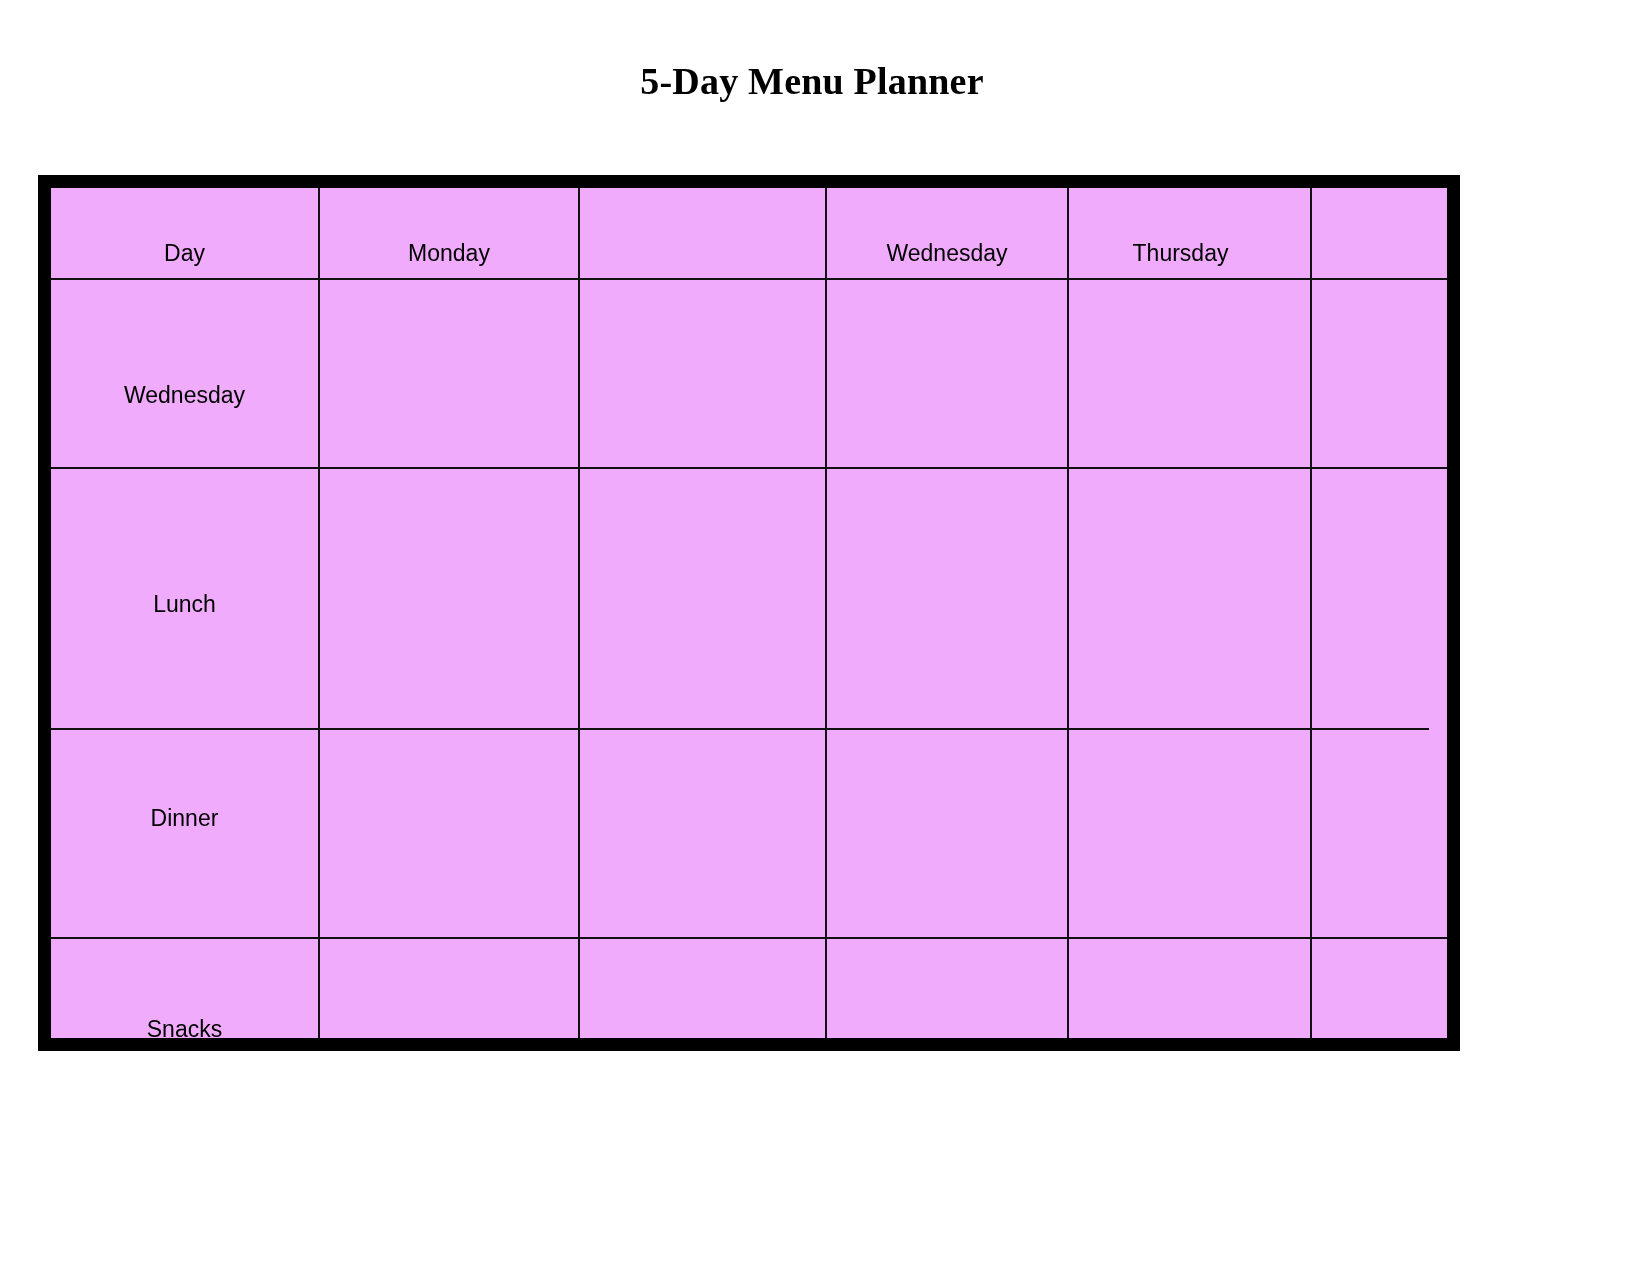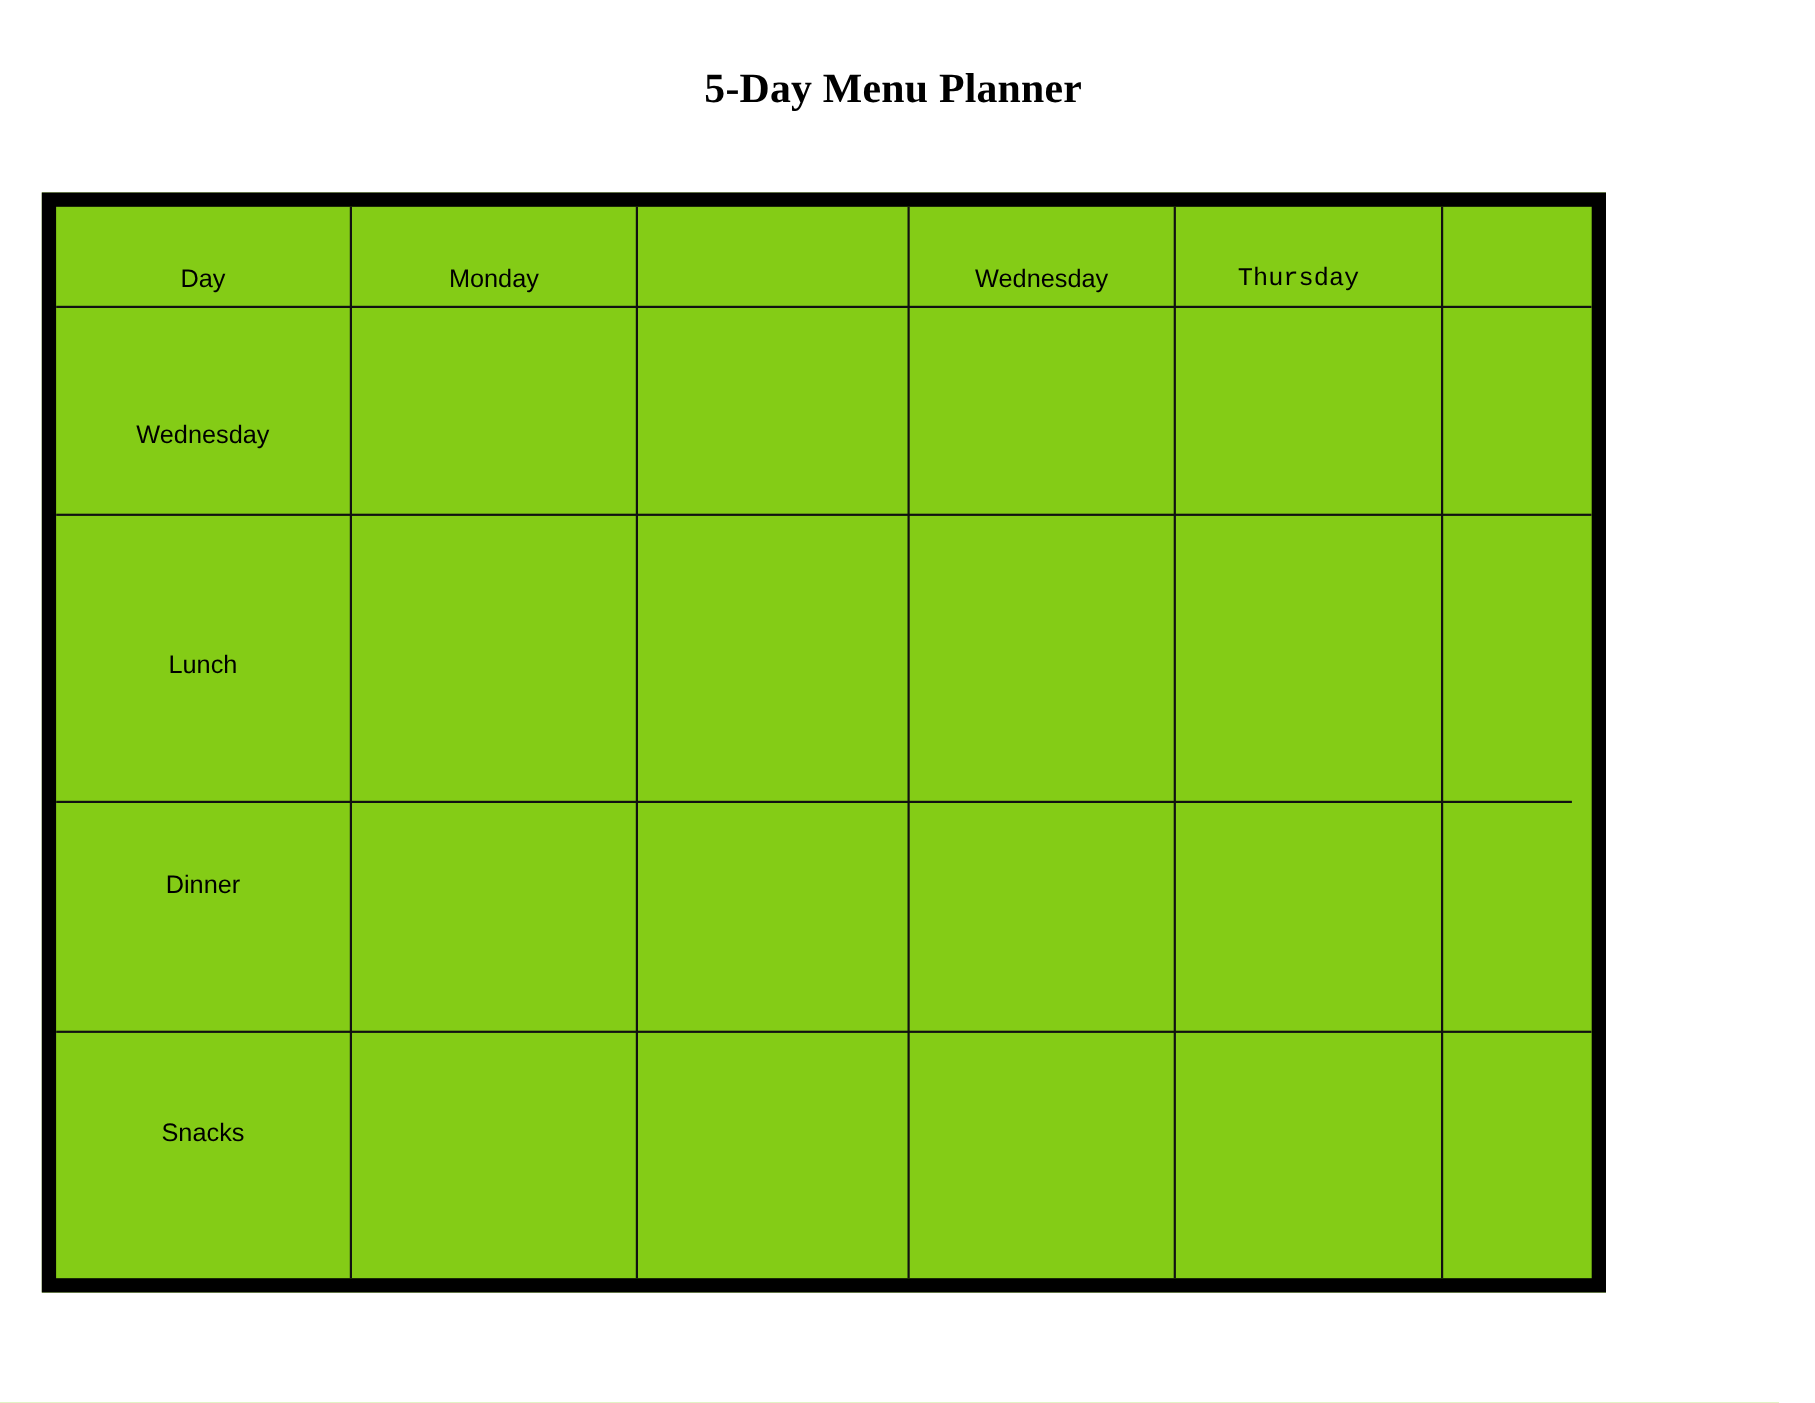--- a/index.html
+++ b/index.html
@@ -32,27 +32,27 @@
     line-height: 1.0;
     white-space: nowrap;
   }
 
   
   #planner-table {
     position: absolute;
     left: 38px;
     top: 175px;
     width: 1422px;   
-    height: 1000px;  
+    height: 876px;  
     box-sizing: border-box;
     border-top: 13px solid #000000;
     border-bottom: 13px solid #000000;
     border-left: 13px solid #000000;
     border-right: 13px solid #000000;
-    background: #84cc16;
+    background: #f0abfc;
   }
 
   
   #grid-surface {
     position: absolute;
     left: 0;
     top: 0;
     right: 0;
     bottom: 0;
     overflow: hidden;
@@ -117,21 +117,21 @@
     <div class="cell day-cell" style="left:269px; top:0px; width:258px; height:90px;">
       <span class="cell-label" style="position:absolute; left:0; right:0; top:52px;">Monday</span>
     </div>
 
 
     <div class="cell day-cell" style="left:776px; top:0px; width:240px; height:90px;">
       <span class="cell-label" style="position:absolute; left:0; right:0; top:52px;">Wednesday</span>
     </div>
 
     <div class="cell day-cell" style="left:1018px; top:0px; width:241px; height:90px;">
-      <span class="cell-label" style="position:absolute; left:0; right:18px; top:52px;font-family:Liberation Mono, monospace;">Thursday</span>
+      <span class="cell-label" style="position:absolute; left:0; right:18px; top:52px;">Thursday</span>
     </div>
 
 
     <div class="cell meal-cell" style="left:0px; top:92px; width:267px; height:187px;">
       <span class="cell-label" style="position:absolute; left:0; right:0; top:102px;">Wednesday</span>
     </div>
     <div class="cell" style="left:269px; top:92px; width:258px; height:187px;">
       <span class="cell-label"></span>
     </div>
     <div class="cell" style="left:529px; top:92px; width:245px; height:187px;">
@@ -159,21 +159,21 @@
     <div class="cell" style="left:776px; top:281px; width:240px; height:259px;">
       <span class="cell-label"></span>
     </div>
     <div class="cell" style="left:1018px; top:281px; width:241px; height:259px;">
       <span class="cell-label"></span>
     </div>
     <div class="cell" style="left:1261px; top:281px; width:135px; height:259px;">
       <span class="cell-label"></span>
     </div>
 
-    <div class="cell meal-cell" style="left:0px; top:530px; width:267px; height:207px;">
+    <div class="cell meal-cell" style="left:0px; top:544px; width:267px; height:207px;">
       <span class="cell-label" style="position:absolute; left:0; right:0; top:73px;">Dinner</span>
     </div>
     <div class="cell" style="left:269px; top:542px; width:258px; height:207px;">
       <span class="cell-label"></span>
     </div>
     <div class="cell" style="left:529px; top:542px; width:245px; height:207px;">
       <span class="cell-label"></span>
     </div>
     <div class="cell" style="left:776px; top:542px; width:240px; height:207px;">
       <span class="cell-label"></span>

